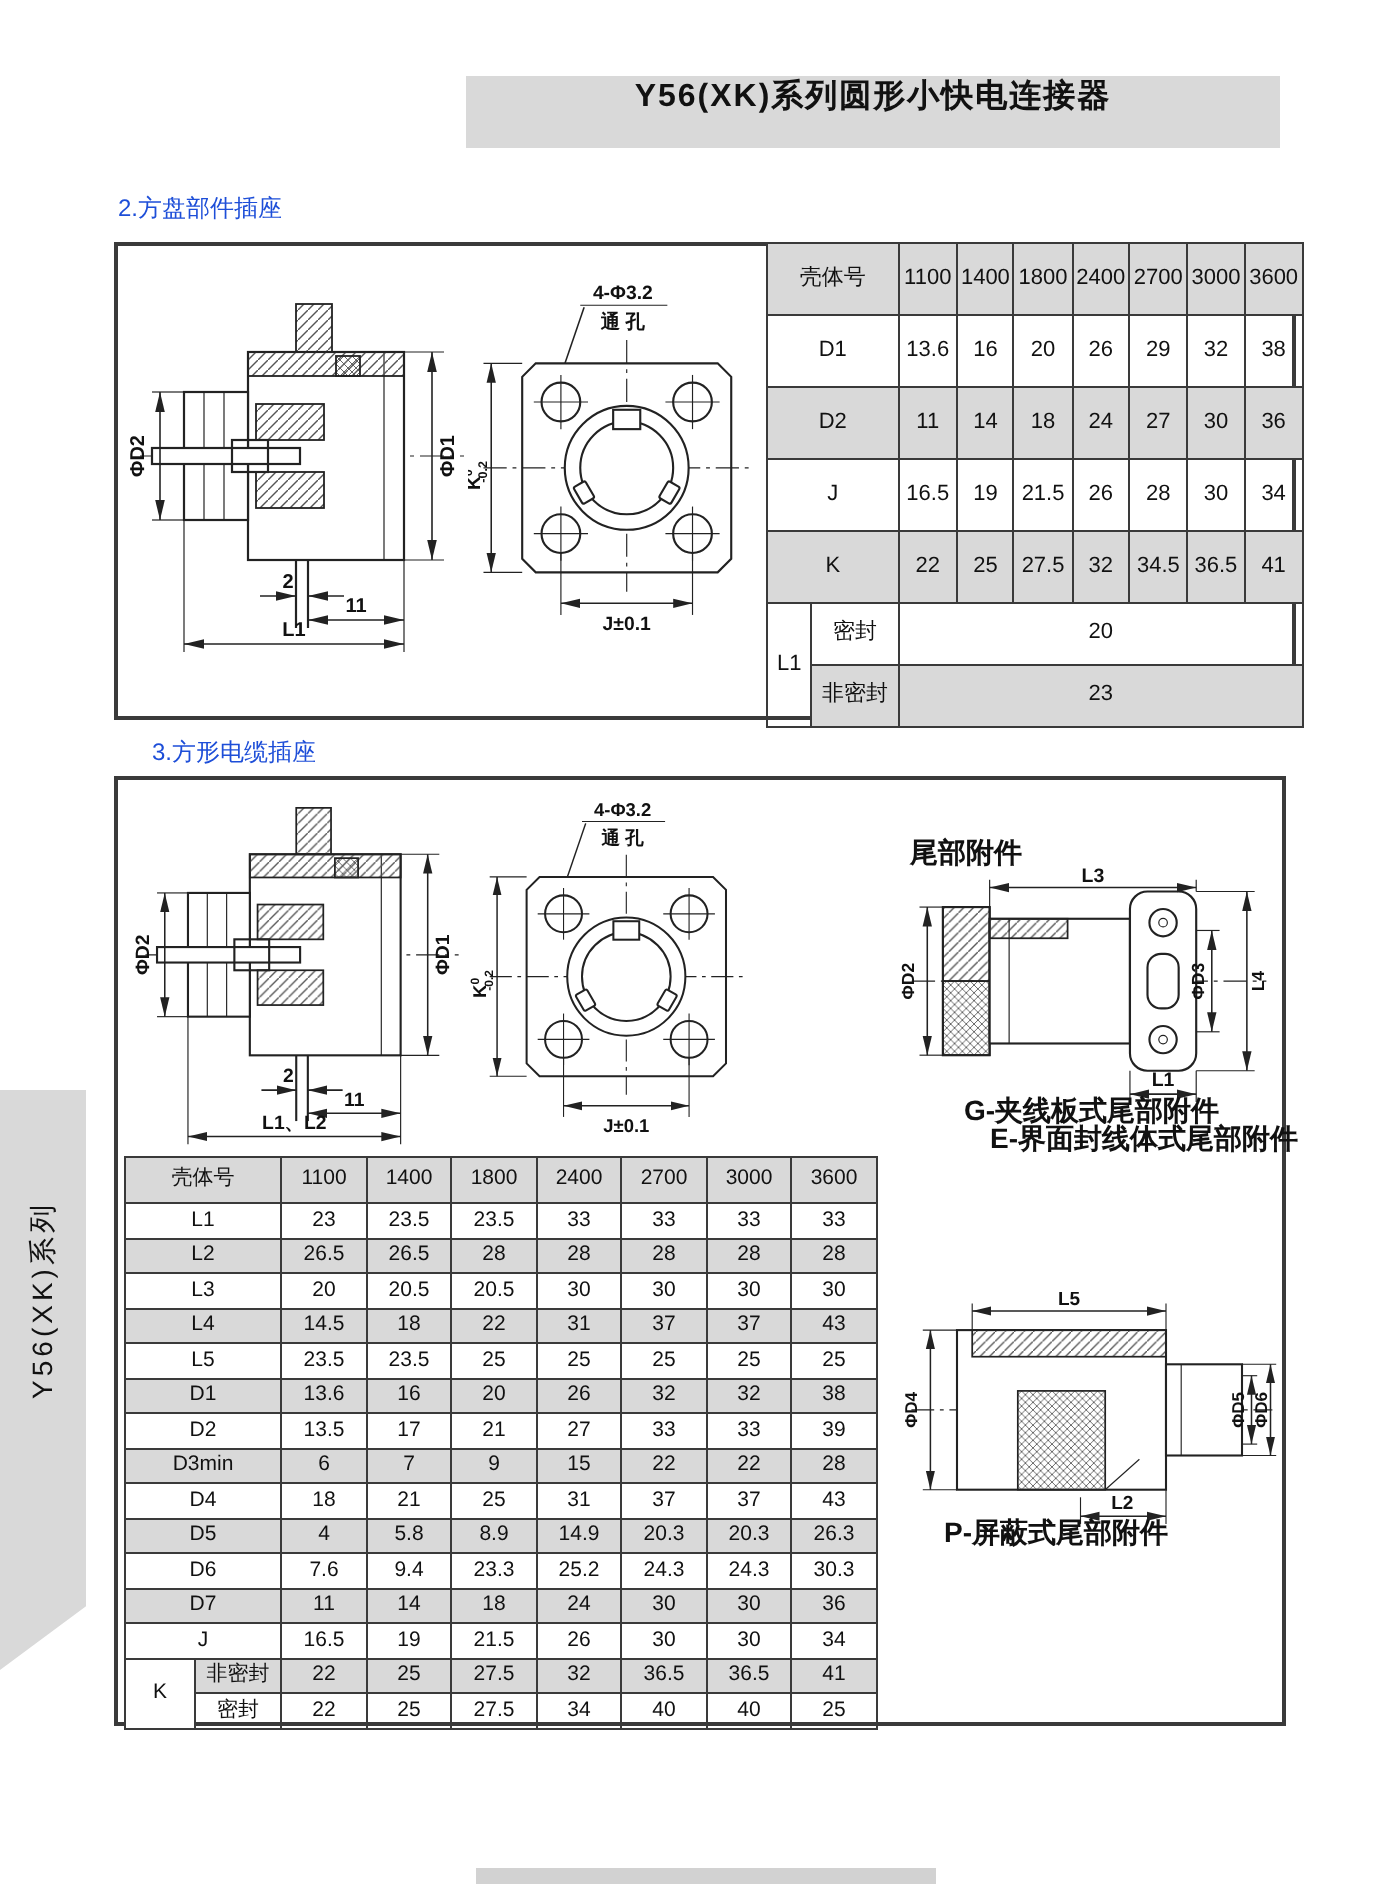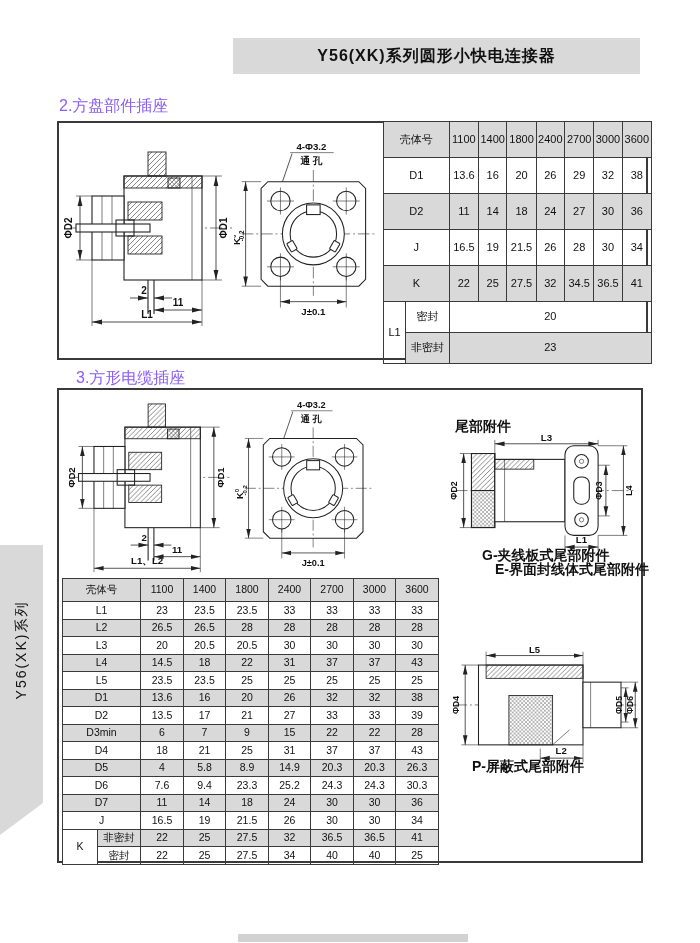--- a/index.html
+++ b/index.html
@@ -2,24 +2,24 @@
 <html><head>
 <meta charset="utf-8">
 <style>
   *{margin:0;padding:0;box-sizing:border-box}
   html,body{background:#fff}
   body{width:700px;height:943px;position:relative;overflow:hidden;
        font-family:"Liberation Sans","DejaVu Sans",sans-serif;color:#1a1a1a}
   .abs{position:absolute}
   
   #titlebar{left:233px;top:38px;width:407px;height:36px;background:#d9d9d9;
-            display:flex;align-items:center;justify-content:center;
+            display:flex;align-items:flex-start;justify-content:center;
             font-size:16px;font-weight:bold;letter-spacing:1px;color:#111}
   
-  .heading{font-size:16px;color:#8b5cf6}
+  .heading{font-size:12px;color:#1d4ed8}
   #h2{left:59px;top:96px}
   #h3{left:76px;top:368px}
   
   .secbox{border:2px solid #3a3a3a;background:#fff}
   #box2{left:57px;top:121px;width:591px;height:239px}
   #box3{left:57px;top:388px;width:586px;height:475px}
   
   table{border-collapse:collapse;table-layout:fixed}
   td{border:1px solid #3a3a3a;text-align:center;vertical-align:middle;
      overflow:hidden;line-height:1.05;color:#111}

